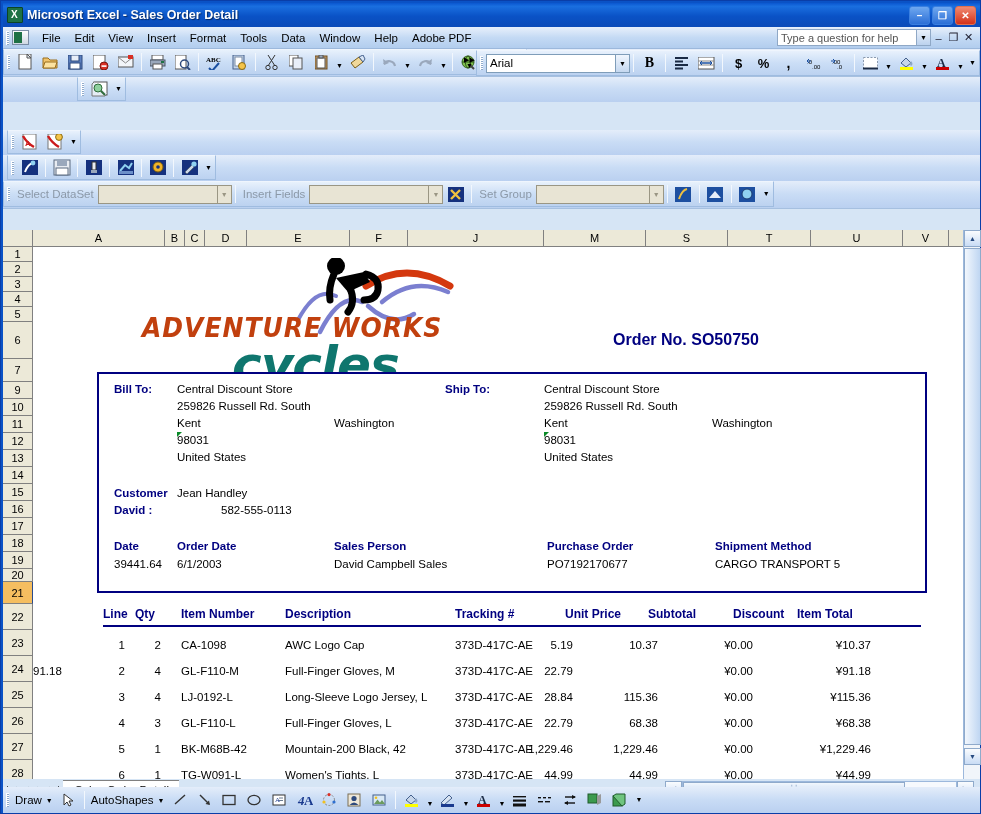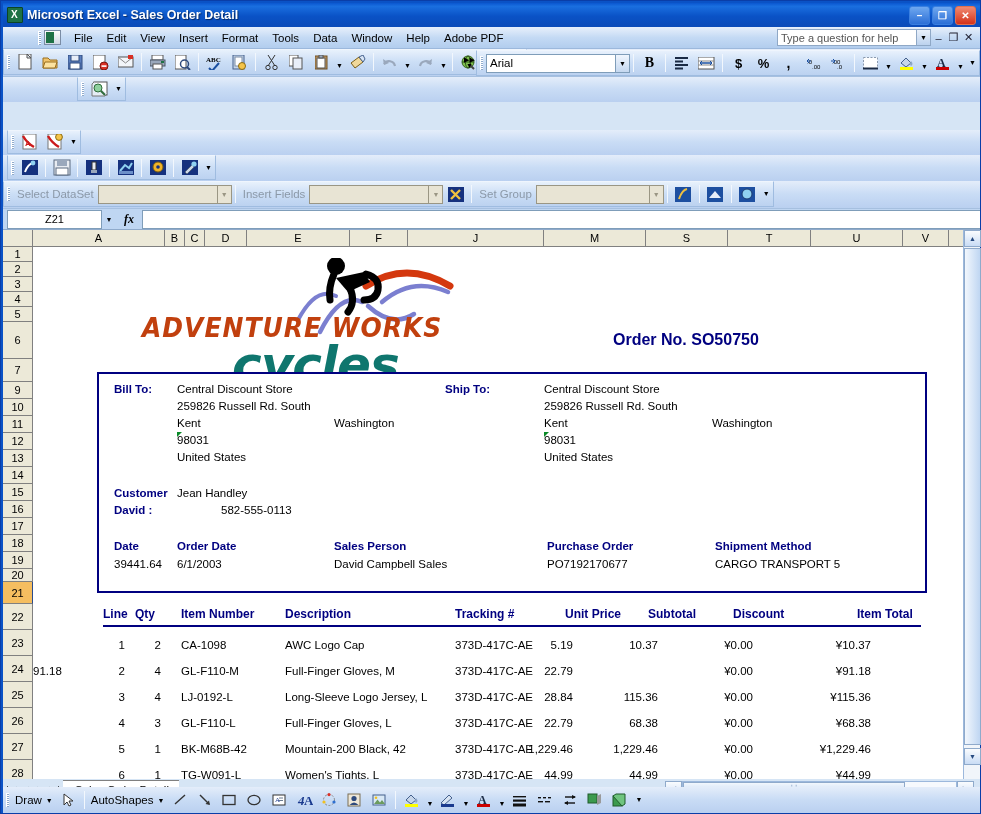--- a/index.html
+++ b/index.html
@@ -50,21 +50,20 @@
   #client {
     position:absolute; left:2px; top:26px; width:977px; height:752px;
     background:#D6E5F5;
   }
   
   #menubar {
     position:absolute; left:0; top:0; width:977px; height:22px;
     background:linear-gradient(180deg,#E8F0FB 0%, #C4DAF4 50%, #B2CDEE 100%);
     display:flex; align-items:center;
     border-bottom:1px solid #9CB8DC;
-    padding-left:32px;
   }
   .grip { width:3px; height:14px; margin:0 3px; flex:none;
     background:repeating-linear-gradient(180deg,#fff 0 1px,#8FAACB 1px 2px);
     border-left:1px solid #fff; }
   #menubar .xlsmall{
     width:17px;height:15px;margin-right:6px;flex:none;
     background:linear-gradient(180deg,#fdfdfd,#cfd8e3);
     border:1px solid #7A8CA5; position:relative;
   }
   #menubar .xlsmall:after{content:"";position:absolute;left:1px;top:1px;width:8px;height:11px;background:#1E7145;}
@@ -606,26 +605,20 @@
               <rect x="1" y="1" width="16" height="15" fill="#1D4FA0"></rect>
               <circle cx="9" cy="8" r="5" fill="#8FD1F0" stroke="#1A3A6E"></circle>
             </svg>
         </div>
         <div class="tb-overflow">
             <div>▼</div>
           </div>
       </div>
     </div>
 
-    <div id="formulabar">
-      <div id="namebox">Z21</div>
-      <div id="nameboxdrop">▼</div>
-      <div id="fxbtn">fx</div>
-      <div id="formulainput"></div>
-    </div>
 
     <div id="gridwrap">
       <div id="colhdr">
         <div class="corner"></div>
       <div class="colcell" style="width: 132px;">A</div>
           <div class="colcell" style="width: 20px;">B</div>
           <div class="colcell" style="width: 20px;">C</div>
           <div class="colcell" style="width: 42px;">D</div>
           <div class="colcell" style="width: 103px;">E</div>
           <div class="colcell" style="width: 58px;">F</div>
@@ -727,21 +720,21 @@
 
           <div id="itemshdr">
             <div class="ih" style="left:0px;top:0;">Line</div>
             <div class="ih" style="left:32px;top:0;">Qty</div>
             <div class="ih" style="left:78px;top:0;">Item Number</div>
             <div class="ih" style="left:182px;top:0;">Description</div>
             <div class="ih" style="left:352px;top:0;">Tracking #</div>
             <div class="ih" style="left:462px;top:0;">Unit Price</div>
             <div class="ih" style="left:545px;top:0;">Subtotal</div>
             <div class="ih" style="left:630px;top:0;">Discount</div>
-            <div class="ih" style="left:754px;top:0;">Item Total</div>
+            <div class="ih" style="left:694px;top:0;">Item Total</div>
             <div class="hline"></div>
           </div>
 
           <div id="itemrows">
               <div class="cellnum" style="top: 392px; left: 0px; width: 92px; text-align: right;">1</div>
               <div class="cellnum" style="top: 392px; left: 0px; width: 128px; text-align: right;">2</div>
               <div class="cellnum" style="top: 392px; left: 148px;">CA-1098</div>
               <div class="cellnum" style="top: 392px; left: 252px;">AWC Logo Cap</div>
               <div class="cellnum" style="top: 392px; left: 422px;">373D-417C-AE</div>
               <div class="cellnum" style="top: 392px; left: 0px; width: 540px; text-align: right;">5.19</div>

